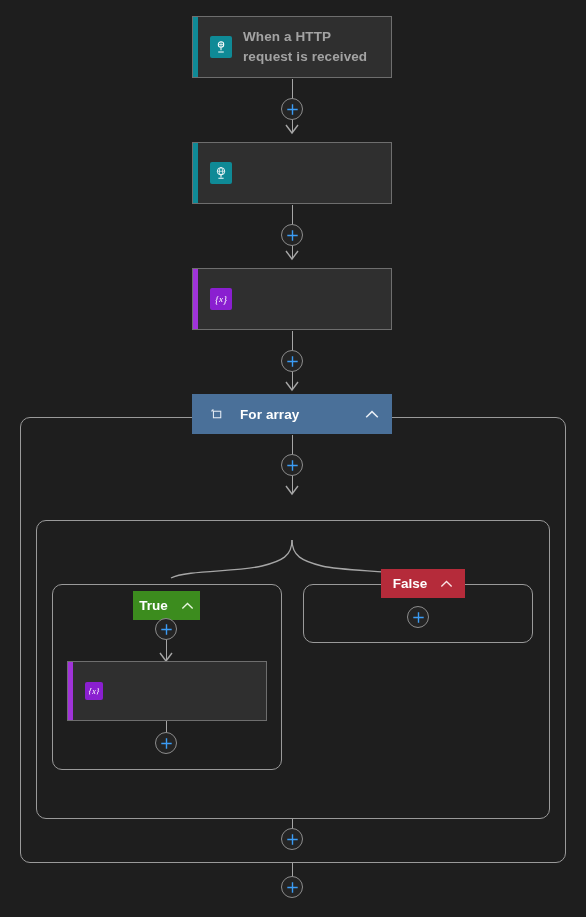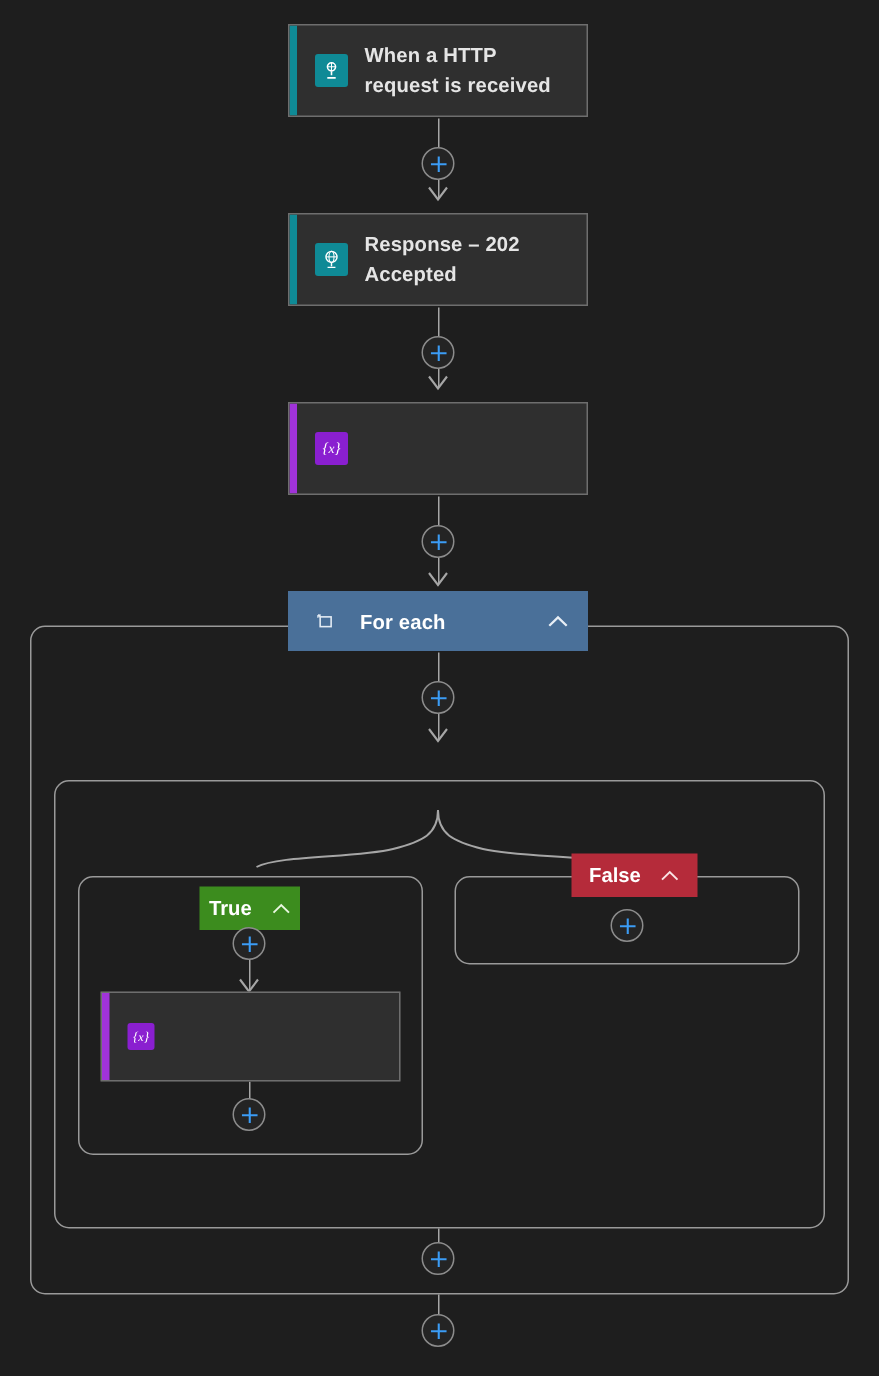--- a/index.html
+++ b/index.html
@@ -45,21 +45,21 @@
     width:100%;
     box-sizing:border-box;
   }
   .card .ico{
     width:22px;height:22px;
     flex:0 0 22px;
     border-radius:2px;
     display:flex;align-items:center;justify-content:center;
   }
   .card .title{
-    color:#e5e5e5;
+    color:#a3a3a3;
     font-size:13.5px;
     font-weight:bold;
     line-height:1.46;
     letter-spacing:.1px;
   }
 
   
   .scope-head{
     position:absolute;
     display:flex;
@@ -165,41 +165,40 @@
     <div class="accent" style="background:#0f8a96;"></div>
     <div class="card-inner">
       <span class="ico" style="background:#0f8a96;">
         <svg width="14" height="14" viewBox="0 0 16 16">
           <circle cx="8" cy="6" r="4.2" fill="none" stroke="#ffffff" stroke-width="1.1"></circle>
           <ellipse cx="8" cy="6" rx="1.9" ry="4.2" fill="none" stroke="#ffffff" stroke-width=".8"></ellipse>
           <path d="M3.9 6h8.2" stroke="#ffffff" stroke-width=".8"></path>
           <path d="M8 10.2v3M5 14h6" stroke="#ffffff" stroke-width="1.1" fill="none"></path>
         </svg>
       </span>
-      <span class="title">Response – 202 Accepted</span>
     </div>
   </div>
 
   <div class="card" style="left:192px;top:268px;width:200px;height:62px;">
     <div class="accent" style="background:#a033d9;"></div>
     <div class="card-inner">
       <span class="ico" style="background:#8a1fd0;font-size:10px;color:#fff;font-family:'Liberation Serif',serif;font-style:italic;">
         {<span style="font-size:9px;">x</span>}
       </span>
     </div>
   </div>
 
   <div class="scope-head" style="left:192px;top:394px;width:200px;height:40px;background:#4a7099;">
     <span class="shico">
       <svg width="13" height="13" viewBox="0 0 16 16">
         <rect x="3" y="4" width="9" height="8" fill="none" stroke="#e4ecf4" stroke-width="1.3"></rect>
         <path d="M3.2 4.2 L1.2 2.4 M1.2 2.4 l2.4 .1 M1.2 2.4 l-.05 2.3" fill="none" stroke="#e4ecf4" stroke-width="1.1"></path>
       </svg>
     </span>
-    <span class="shtitle">For each</span>
+    <span class="shtitle">For array</span>
     <span class="chev">
       <svg width="14" height="9" viewBox="0 0 14 9">
         <path d="M1.2 7.2 L7 1.6 L12.8 7.2" fill="none" stroke="#e8eef5" stroke-width="1.5"></path>
       </svg>
     </span>
   </div>
 
 
   <div class="branch-badge" style="left:133px;top:591px;width:67px;height:29px;background:#3c8c1e;">
     <span>True</span>

